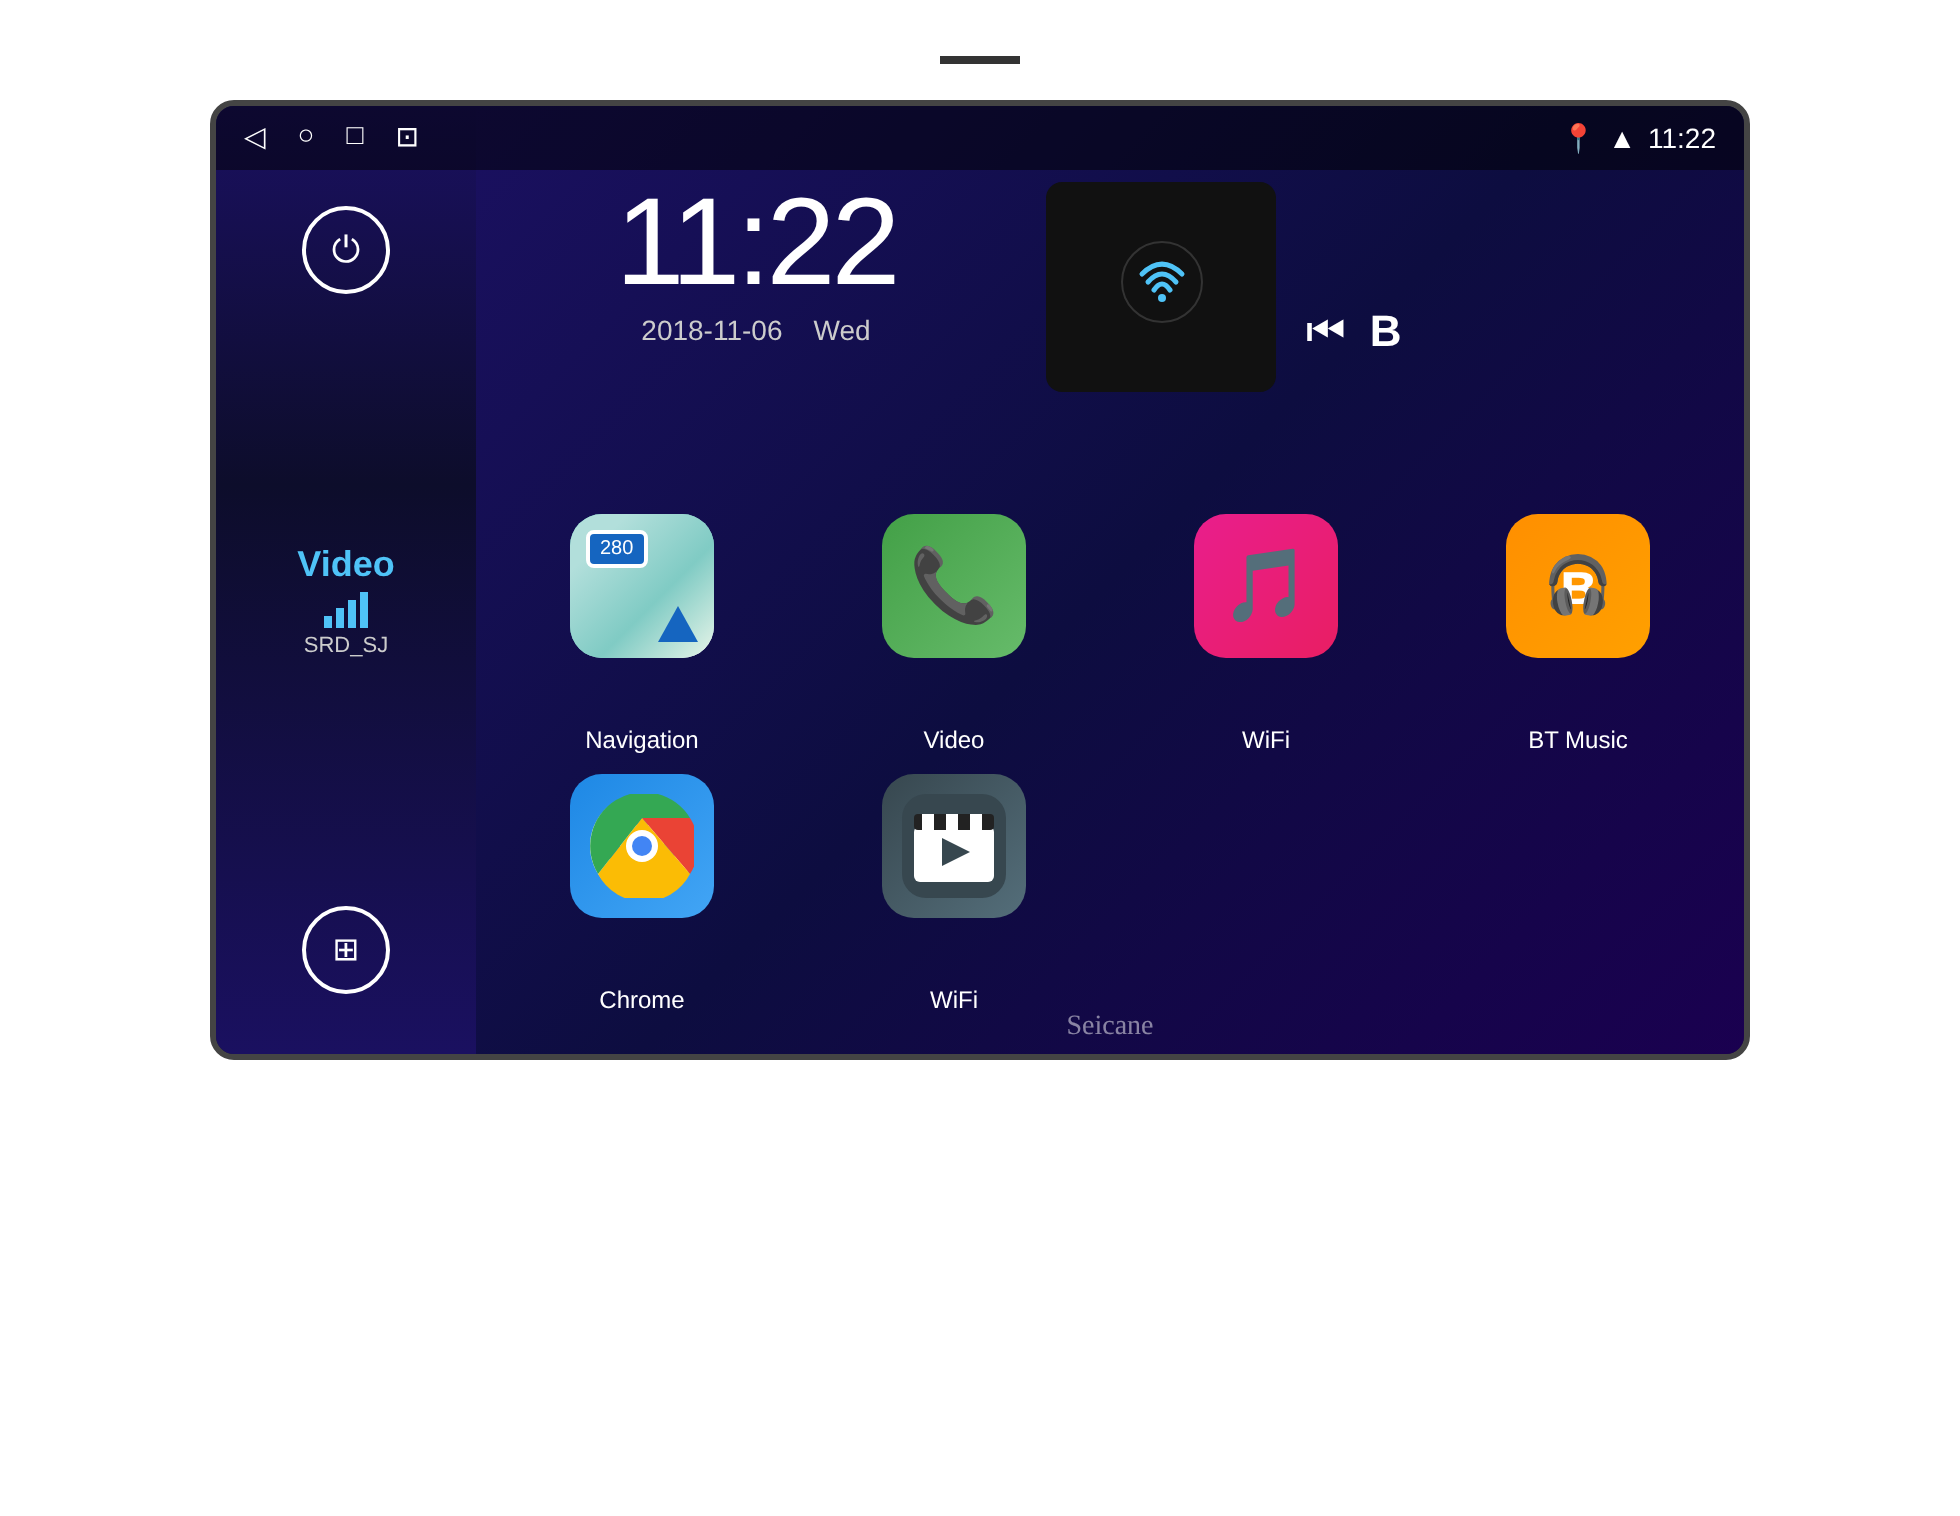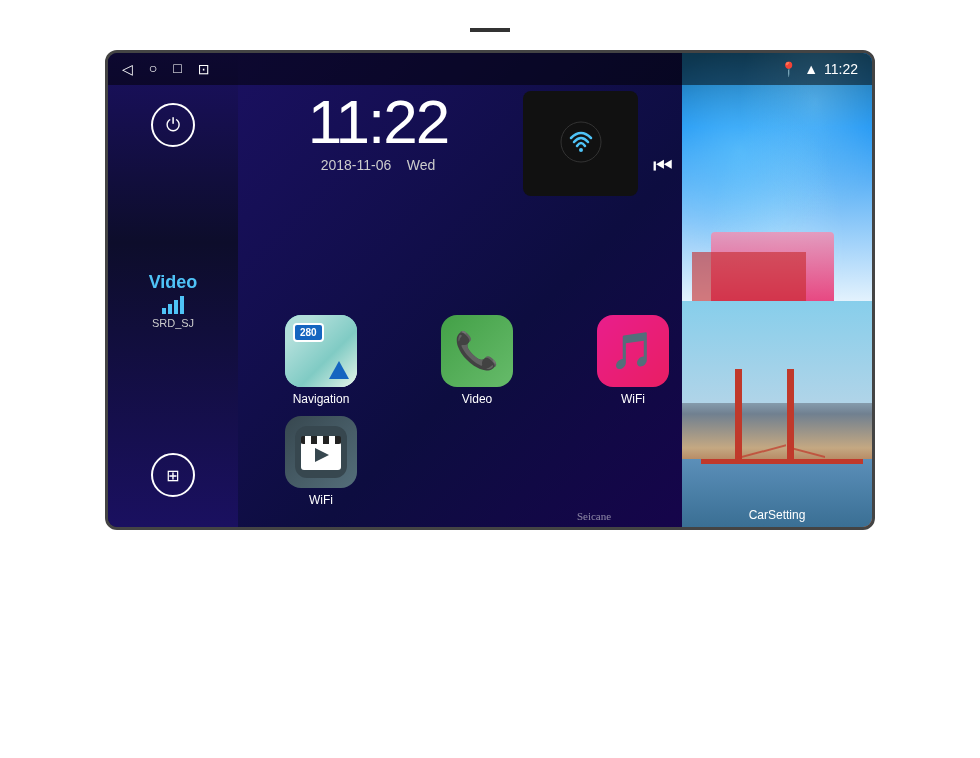--- a/index.html
+++ b/index.html
@@ -249,20 +249,21 @@
       font-size: 32px;
       position: relative;
       overflow: hidden;
     }
 
     .app-label {
       color: #fff;
       font-size: 12px;
       font-family: Arial, sans-serif;
       text-align: center;
+      margin-top: 29px;
     }
 
     
     .nav-icon {
       background: linear-gradient(135deg, #4db6ac 0%, #80cbc4 50%, #fff 100%);
     }
 
     
     .phone-icon-bg {
       background: linear-gradient(135deg, #43a047, #66bb6a);
@@ -339,38 +340,37 @@
       background: linear-gradient(180deg, #87ceeb 0%, #b0d4e8 35%, #708090 50%, #c4a882 65%, #a0522d 80%, #d2691e 100%);
     }
 
     
     .watermark {
       position: absolute;
       bottom: 5px;
       left: 50%;
       transform: translateX(-50%);
       color: rgba(255,255,255,0.5);
-      font-size: 11px;
+      font-size: 14px;
       font-family: 'Brush Script MT', cursive;
       white-space: nowrap;
       z-index: 20;
-      margin-left: 39px;
     }
 
     
     .road-sign {
       position: absolute;
       top: 8px;
       left: 8px;
       background: #1565c0;
       border: 2px solid #fff;
       border-radius: 4px;
       padding: 2px 5px;
       font-size: 10px;
-      font-weight: bold;
+      font-weight: normal;
       color: #fff;
       font-family: Arial, sans-serif;
     }
 
     .nav-map-bg {
       position: absolute;
       inset: 0;
       background: linear-gradient(135deg, #b2dfdb 20%, #80cbc4 60%, #e8f5e9 100%);
     }
 
@@ -484,69 +484,53 @@
         </div>
 
         <div class="app-item">
           <div class="app-icon bt-icon-bg">
             <span style="font-size:30px; color:#fff; font-weight:bold; font-family:Arial;">ʙ</span>
             <span style="position:absolute; font-size:28px;">🎧</span>
           </div>
           <span class="app-label">BT Music</span>
         </div>
 
+        <div class="app-item">
+          <div class="app-icon chrome-icon-bg">
+            <svg width="52" height="52" viewBox="0 0 52 52" style="border-radius:12px; overflow:hidden;">
+              <circle cx="26" cy="26" r="26" fill="#fff"></circle>
+              <circle cx="26" cy="26" r="14" fill="#fff" stroke="#4285f4" stroke-width="6"></circle>
+              <path d="M26 12 L50 12 A26 26 0 0 1 50 40 Z" fill="#ea4335"></path>
+              <path d="M26 12 L50 40 A26 26 0 0 1 4 40 Z" fill="#fbbc05"></path>
+              <path d="M26 12 L4 40 A26 26 0 0 1 50 12 Z" fill="#34a853"></path>
+              <circle cx="26" cy="26" r="8" fill="#fff"></circle>
+              <circle cx="26" cy="26" r="5" fill="#4285f4"></circle>
+            </svg>
+          </div>
+          <span class="app-label">Chrome</span>
+        </div>
 
         <div class="app-item">
           <div class="app-icon video-icon-bg">
 
             <svg width="52" height="52" viewBox="0 0 52 52" style="border-radius:12px; overflow:hidden;">
               <rect width="52" height="52" fill="#37474f"></rect>
               <rect x="6" y="16" width="40" height="28" rx="3" fill="#fff"></rect>
               <rect x="6" y="10" width="40" height="8" rx="2" fill="#222"></rect>
               <rect x="10" y="10" width="6" height="8" fill="#fff"></rect>
               <rect x="22" y="10" width="6" height="8" fill="#fff"></rect>
               <rect x="34" y="10" width="6" height="8" fill="#fff"></rect>
               <polygon points="20,22 20,36 34,29" fill="#37474f"></polygon>
             </svg>
           </div>
           <span class="app-label">WiFi</span>
         </div>
 
       </div>
 
-      <div class="wallpaper-panels">
-
-        <div class="wallpaper-top">
-          <div class="ice-texture"></div>
-
-          <div style="position:absolute; bottom:0; left:15%; right:20%; height:28%; background:linear-gradient(180deg,#f48fb1,#e91e63); border-radius:4px 4px 0 0; opacity:0.8;"></div>
-          <div style="position:absolute; bottom:0; left:5%; right:35%; height:20%; background:#c62828; opacity:0.6;"></div>
-        </div>
-
-        <div class="wallpaper-bottom">
-          <div class="bridge-scene">
-
-            <div style="position:absolute; top:0; left:0; right:0; height:45%; background:linear-gradient(180deg,#87ceeb,#b0d4e8);"></div>
-
-            <div style="position:absolute; bottom:0; left:0; right:0; height:30%; background:linear-gradient(180deg,#5b8fb9,#3a6f94);"></div>
-
-            <div style="position:absolute; bottom:28%; left:28%; width:7px; height:42%; background:#c0392b;"></div>
-            <div style="position:absolute; bottom:28%; left:55%; width:7px; height:42%; background:#c0392b;"></div>
-
-            <div style="position:absolute; bottom:28%; left:10%; right:5%; height:5px; background:#c0392b;"></div>
-
-            <div style="position:absolute; bottom:33%; left:28%; width:27%; height:2px; background:rgba(192,57,43,0.7); transform:skewY(-15deg);"></div>
-            <div style="position:absolute; bottom:33%; left:55%; width:20%; height:2px; background:rgba(192,57,43,0.7); transform:skewY(15deg);"></div>
-          </div>
-
-          <div style="position:absolute; bottom:4px; left:0; right:0; text-align:center;">
-            <span class="carsetting-label">CarSetting</span>
-          </div>
-        </div>
-      </div>
 
       <div class="watermark">
         <span>Seicane</span>
       </div>
 
     </div>
   </div>
 
 </div>
 

